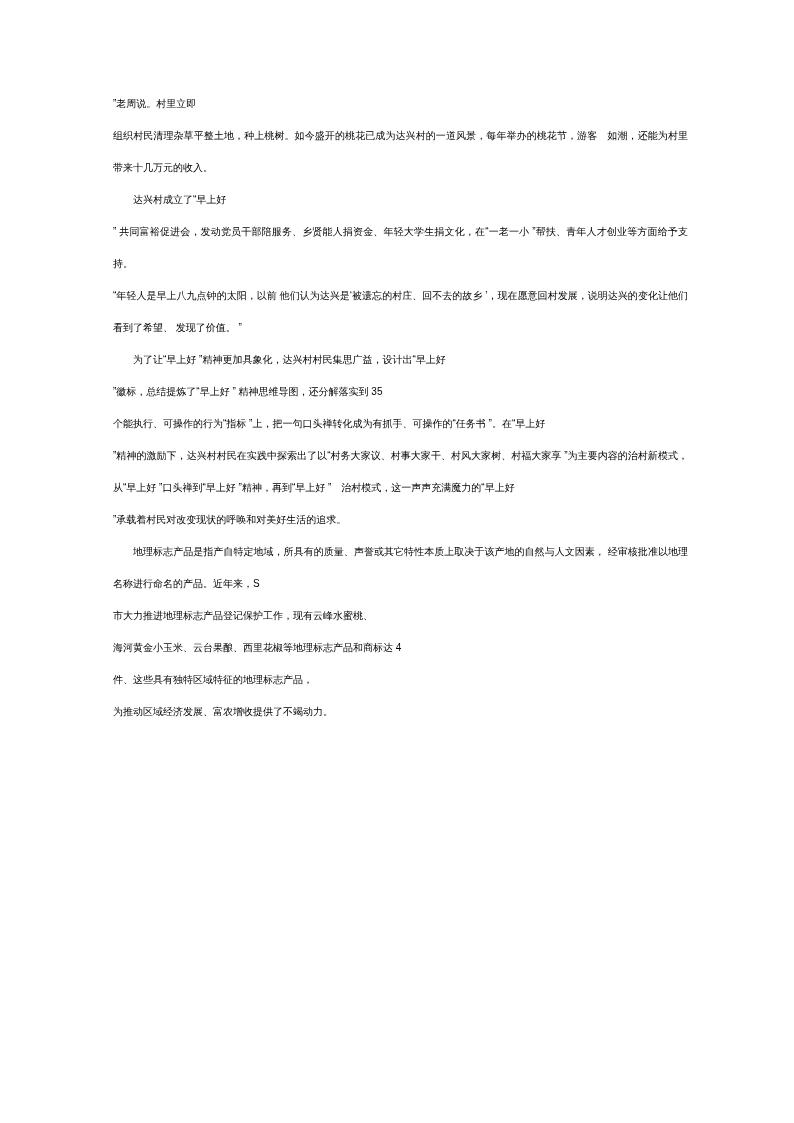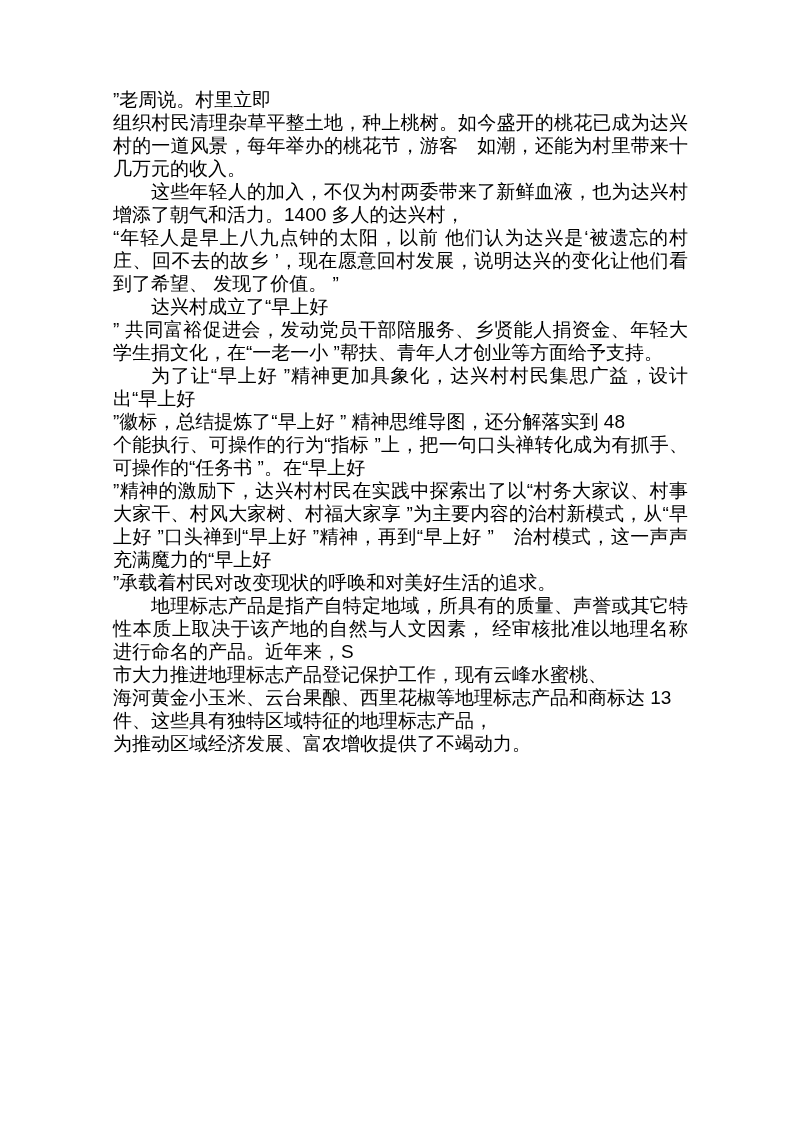--- a/index.html
+++ b/index.html
@@ -21,46 +21,45 @@
   .content {
     position: absolute;
     left: 113px;
     top: 88px;
     width: 575px;
   }
   .para {
     margin: 0;
     padding: 0;
     color: #000000;
-    font-size: 19px;
-    line-height: 23px;
+    font-size: 10px;
+    line-height: 32px;
     text-align: justify;
     text-justify: inter-ideograph;
     white-space: pre-wrap;
     word-break: break-all;
   }
   .indent {
     text-indent: 2em;
   }
 </style>
 </head>
 <body>
 
 <div class="page">
   <div class="content">
     <p class="para">”老周说。村里立即
 组织村民清理杂草平整土地，种上桃树。如今盛开的桃花已成为达兴村的一道风景，每年举办的桃花节，游客　如潮，还能为村里带来十几万元的收入。</p>
-    <p class="para indent">这些年轻人的加入，不仅为村两委带来了新鲜血液，也为达兴村增添了朝气和活力。1400 多人的达兴村，</p>
-    <p class="para">“年轻人是早上八九点钟的太阳，以前 他们认为达兴是‘被遗忘的村庄、回不去的故乡 ’，现在愿意回村发展，说明达兴的变化让他们看到了希望、 发现了价值。 ”</p>
     <p class="para indent">达兴村成立了“早上好
 ” 共同富裕促进会，发动党员干部陪服务、乡贤能人捐资金、年轻大学生捐文化，在“一老一小 ”帮扶、青年人才创业等方面给予支持。</p>
+    <p class="para">“年轻人是早上八九点钟的太阳，以前 他们认为达兴是‘被遗忘的村庄、回不去的故乡 ’，现在愿意回村发展，说明达兴的变化让他们看到了希望、 发现了价值。 ”</p>
     <p class="para indent">为了让“早上好 ”精神更加具象化，达兴村村民集思广益，设计出“早上好
-”徽标，总结提炼了“早上好 ” 精神思维导图，还分解落实到 48
+”徽标，总结提炼了“早上好 ” 精神思维导图，还分解落实到 35
 个能执行、可操作的行为“指标 ”上，把一句口头禅转化成为有抓手、可操作的“任务书 ”。在“早上好
 ”精神的激励下，达兴村村民在实践中探索出了以“村务大家议、村事大家干、村风大家树、村福大家享 ”为主要内容的治村新模式，从“早上好 ”口头禅到“早上好 ”精神，再到“早上好 ”　治村模式，这一声声充满魔力的“早上好
 ”承载着村民对改变现状的呼唤和对美好生活的追求。</p>
     <p class="para indent">地理标志产品是指产自特定地域，所具有的质量、声誉或其它特性本质上取决于该产地的自然与人文因素， 经审核批准以地理名称进行命名的产品。近年来，S
 市大力推进地理标志产品登记保护工作，现有云峰水蜜桃、
-海河黄金小玉米、云台果酿、西里花椒等地理标志产品和商标达 13
+海河黄金小玉米、云台果酿、西里花椒等地理标志产品和商标达 4
 件、这些具有独特区域特征的地理标志产品，
 为推动区域经济发展、富农增收提供了不竭动力。</p>
   </div>
 </div>
 
 </body></html>

